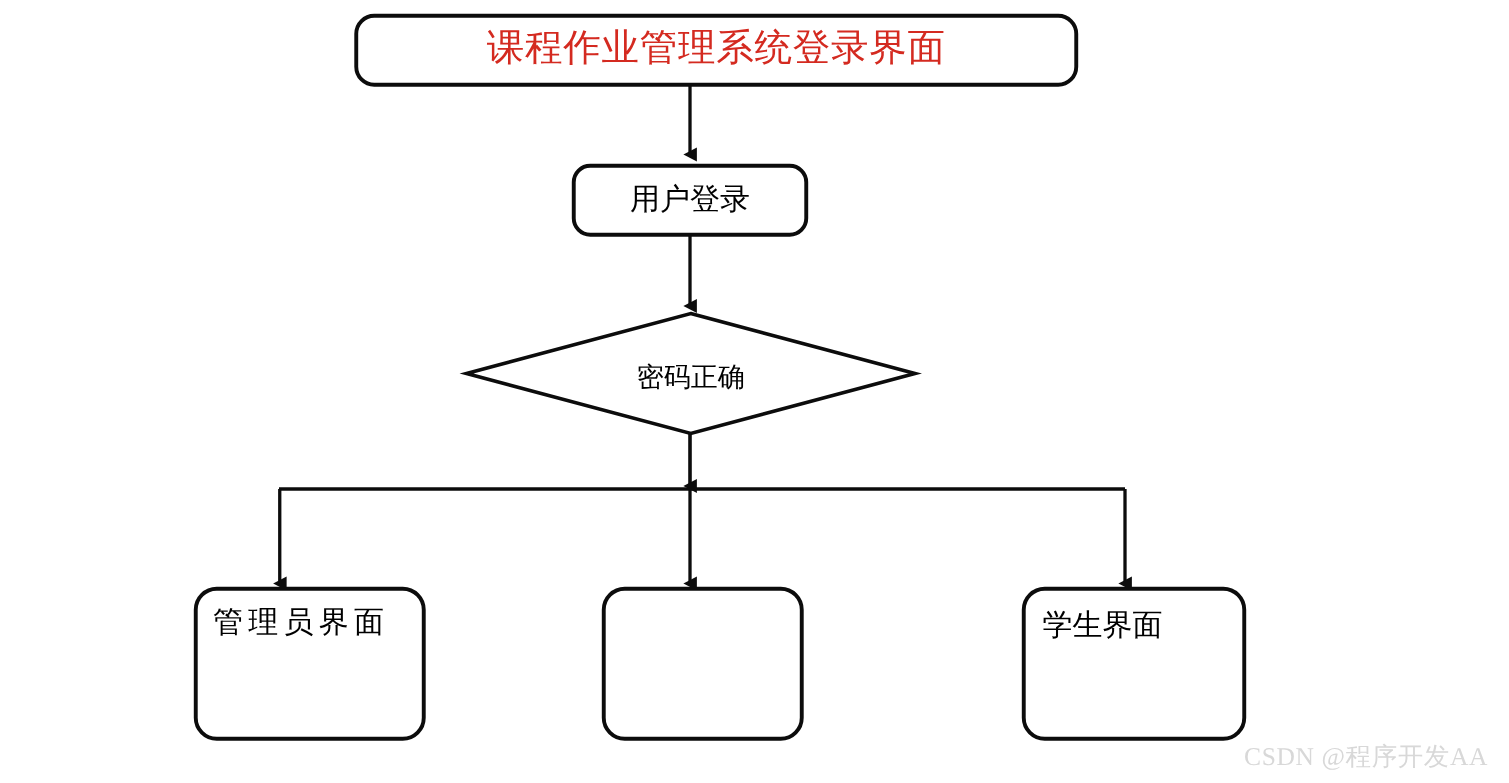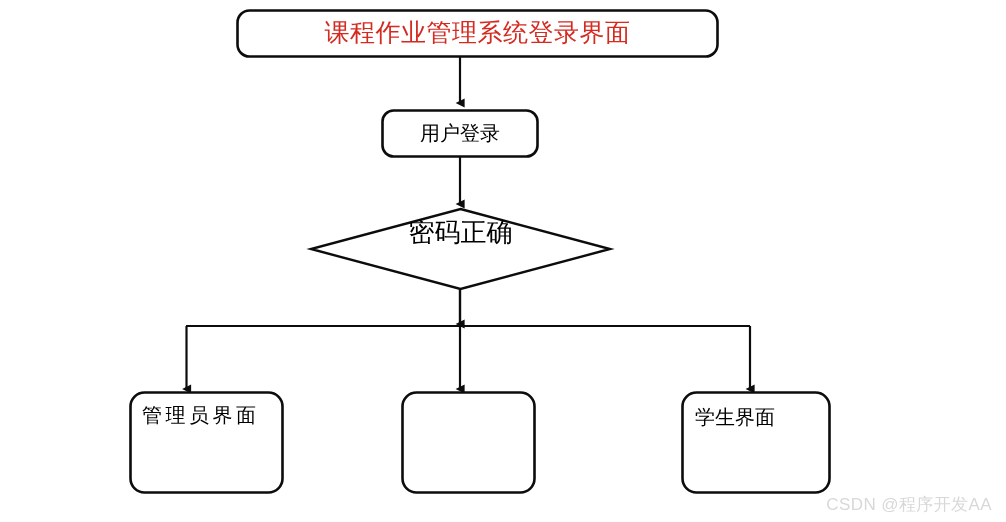--- a/index.html
+++ b/index.html
@@ -50,26 +50,26 @@
     left: 382px;
     top: 110px;
     width: 156px;
     height: 47px;
     align-items: center;
     justify-content: center;
     font-size: 20px;
   }
   .lbl-decision {
     left: 311px;
-    top: 203px;
+    top: 222px;
     width: 299px;
     height: 60px;
     align-items: center;
     justify-content: center;
-    font-size: 26px;
+    font-size: 18px;
   }
   .lbl-admin {
     left: 142px;
     top: 401px;
     width: 132px;
     height: 80px;
     align-items: flex-start;
     justify-content: flex-start;
     font-size: 20px;
     text-align: justify;
@@ -98,21 +98,21 @@
     font-size: 20px;
     padding-top: 4px;
     font-family: Liberation Serif, serif;
   }
   .watermark {
     position: absolute;
     right: 14px;
     bottom: 6px;
     font-size: 17px;
     color: #d8d8d8;
-    font-family: Liberation Sans, sans-serif;
+    font-family: Liberation Serif, serif;
     letter-spacing: 0.4px;
     white-space: nowrap;
   }
   .ghost-top {
     position: absolute;
     left: 70px;
     top: -9px;
     font-size: 15px;
     color: #f0ece4;
     font-family: "Liberation Serif", serif;

